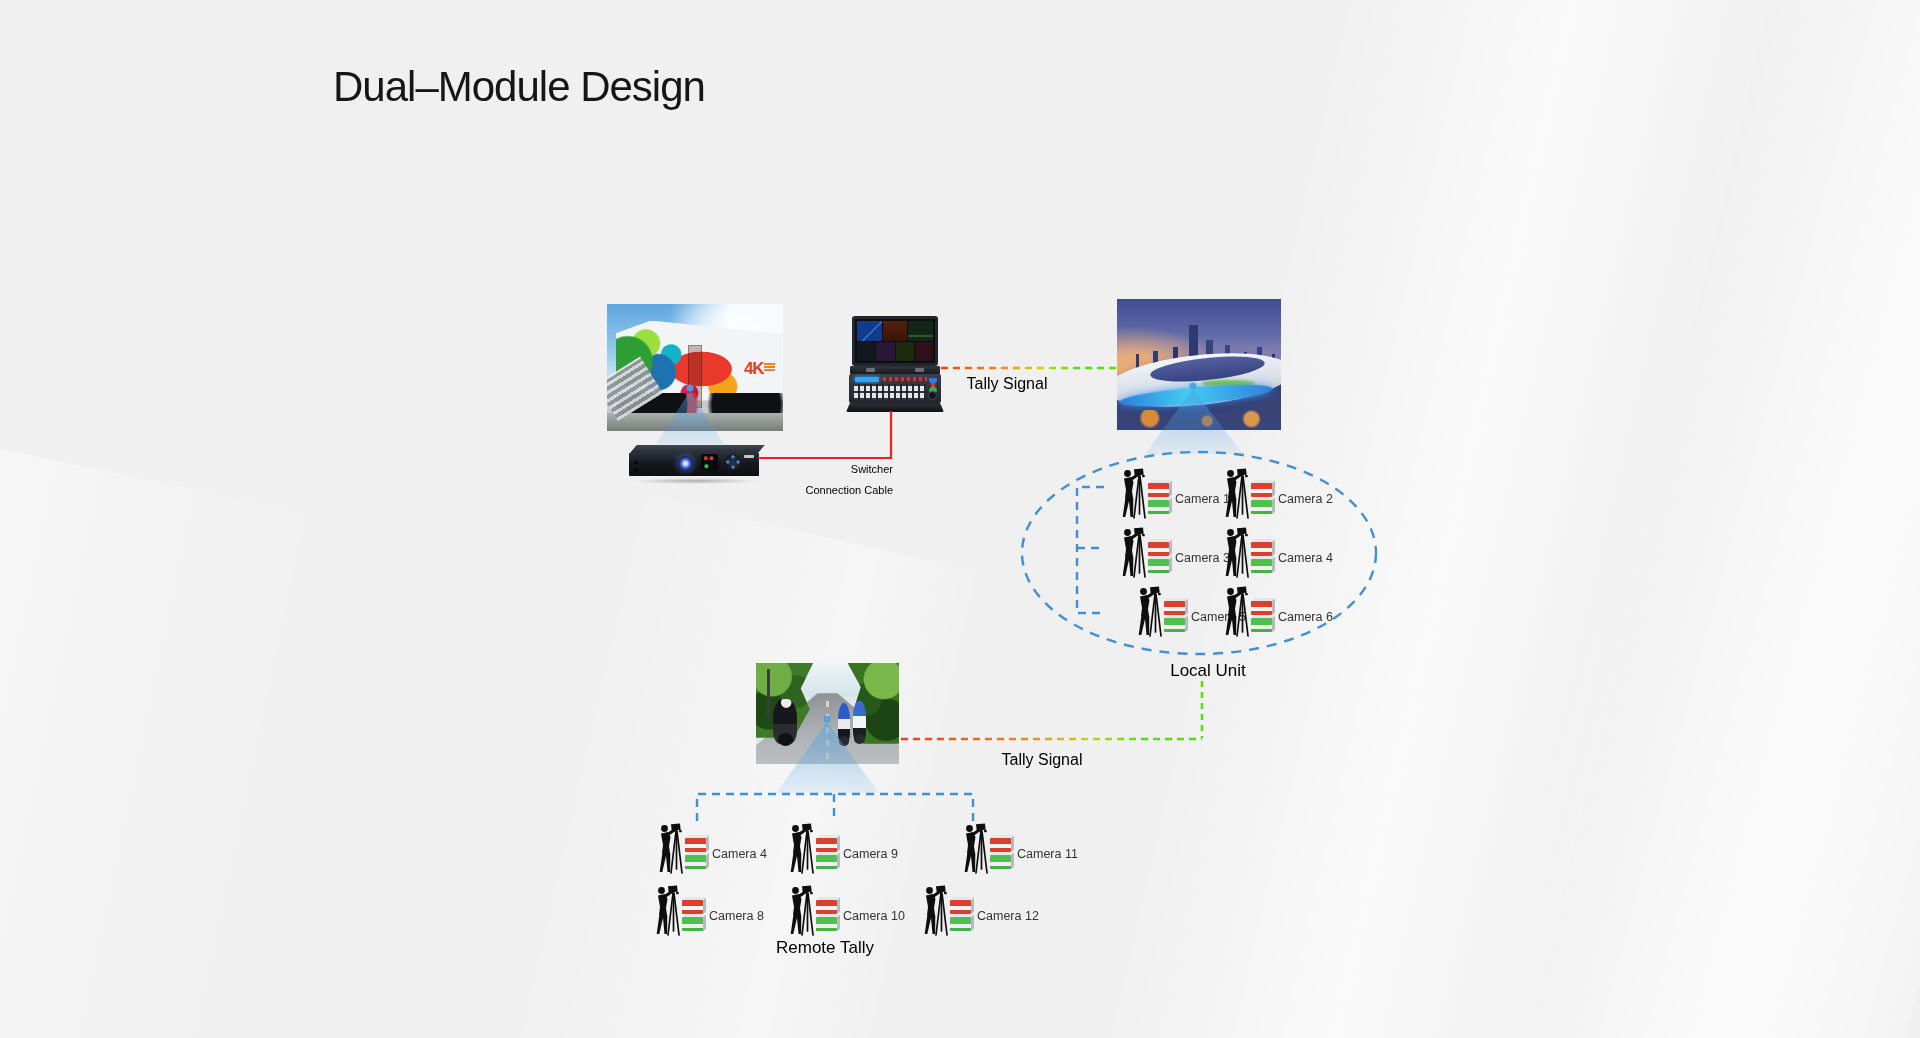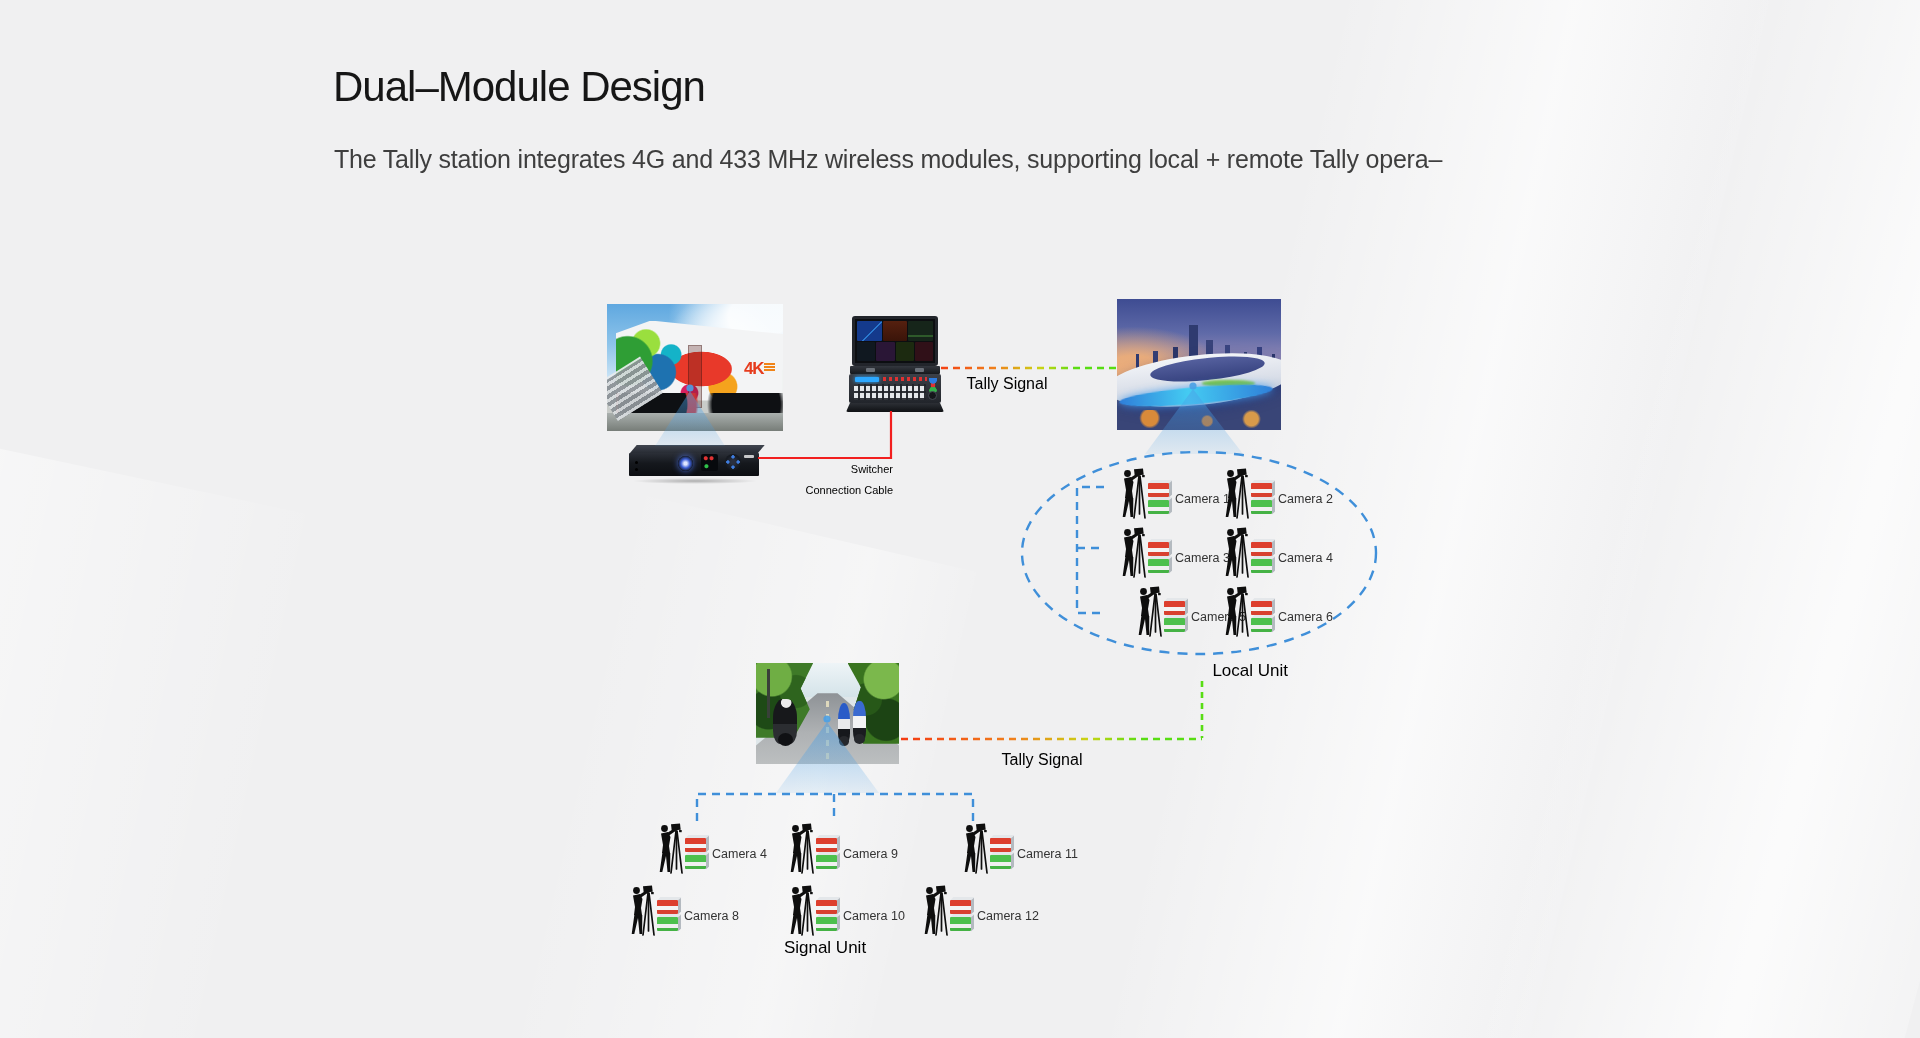--- a/index.html
+++ b/index.html
@@ -183,21 +183,21 @@
   .beam-dot{fill:var(--beam-blue);opacity:.9}
   .st-r{stop-color:var(--signal-red)} .st-o{stop-color:var(--signal-orange)}
   .st-y{stop-color:var(--signal-yellow)} .st-g{stop-color:var(--signal-green)}
   .st-ba{stop-color:var(--beam-blue);stop-opacity:.5}
   .st-bb{stop-color:var(--beam-blue);stop-opacity:.10}
 
   
   .dlabel{position:absolute;color:#000000;z-index:6;white-space:pre-line}
   .lbl-tally-top{left:927px;top:375px;width:160px;text-align:center;font-size:16px}
   .lbl-sw-cable{left:693px;top:459px;width:200px;text-align:right;font-size:11px;line-height:20.5px}
-  .lbl-local{left:1128px;top:661px;width:160px;text-align:right;font-size:17px}
+  .lbl-local{left:1128px;top:661px;width:160px;text-align:center;font-size:17px}
   .lbl-tally-bottom{left:962px;top:751px;width:160px;text-align:center;font-size:16px}
   .lbl-remote{left:745px;top:938px;width:160px;text-align:center;font-size:17px}
 
   
   #cameras-layer{position:absolute;left:0;top:0;z-index:4}
   .cam-group{position:absolute;width:122px;height:52px}
   .cam-sil{position:absolute;left:0;top:0;width:27px;height:52px;fill:#0e0e0e}
   .tally{position:absolute;left:28px;top:15px;width:26px}
   .tb{width:21px;height:14px;margin-bottom:3px;position:relative;border-radius:1px}
   .tb::before{content:"";position:absolute;left:1.5px;top:-3px;width:21px;height:3px;background:#e4e7ea;transform:skewX(-42deg)}
@@ -208,21 +208,21 @@
 </style>
 </head>
 <body>
 
 <div class="ray ray1"></div>
 <div class="ray ray2"></div>
 <div class="ray ray3"></div>
 <div class="ray ray4"></div>
 
 <h1 class="page-title">Dual–Module Design</h1>
-<p class="page-desc"><span>The Tally station integrates 4G and 433 MHz wireless modules, supporting local + remote Tally opera–</span><br></p>
+<p class="page-desc"><br></p>
 
 <div class="photo truck">
   <div class="layer truck-clouds"></div>
   <div class="layer truck-bush"></div>
   <div class="layer truck-body"></div>
   <div class="layer truck-door"></div>
   <div class="truck-4k">4K</div>
   <div class="layer truck-chassis"></div>
   <div class="layer truck-ground"></div>
   <div class="layer truck-stairs"></div>
@@ -337,21 +337,21 @@
   <g>
     <circle class="beam-dot" cx="827" cy="719" r="3.6"></circle>
     <polygon points="827,722 776,793 879,793" fill="url(#gbeam)"></polygon>
   </g>
 </svg>
 
 <div class="dlabel lbl-tally-top">Tally Signal</div>
 <div class="dlabel lbl-sw-cable"><span>Switcher</span><br><span>Connection Cable</span></div>
 <div class="dlabel lbl-local">Local Unit</div>
 <div class="dlabel lbl-tally-bottom">Tally Signal</div>
-<div class="dlabel lbl-remote">Signal Unit</div>
+<div class="dlabel lbl-remote">Remote Tally</div>
 
 <div id="cameras-layer">
     <div class="cam-group" style="left: 1120px; top: 468px;">
     <svg class="cam-sil" viewBox="0 0 26 52">
         <use href="#sil"></use>
       </svg>
     <div class="tally">
       <div class="tb tb-red"></div>
       <div class="tb tb-green"></div>
     </div>
@@ -410,21 +410,21 @@
     <div class="cam-group" style="left: 657px; top: 823px;">
     <svg class="cam-sil" viewBox="0 0 26 52">
         <use href="#sil"></use>
       </svg>
     <div class="tally">
       <div class="tb tb-red"></div>
       <div class="tb tb-green"></div>
     </div>
     <span class="cam-label">Camera 4</span>
   </div>
-    <div class="cam-group" style="left: 629px; top: 885px; text-decoration: underline;">
+    <div class="cam-group" style="left: 654px; top: 885px; text-decoration: underline;">
     <svg class="cam-sil" viewBox="0 0 26 52">
         <use href="#sil"></use>
       </svg>
     <div class="tally">
       <div class="tb tb-red"></div>
       <div class="tb tb-green"></div>
     </div>
     <span class="cam-label">Camera 8</span>
   </div>
     <div class="cam-group" style="left: 788px; top: 823px;">

